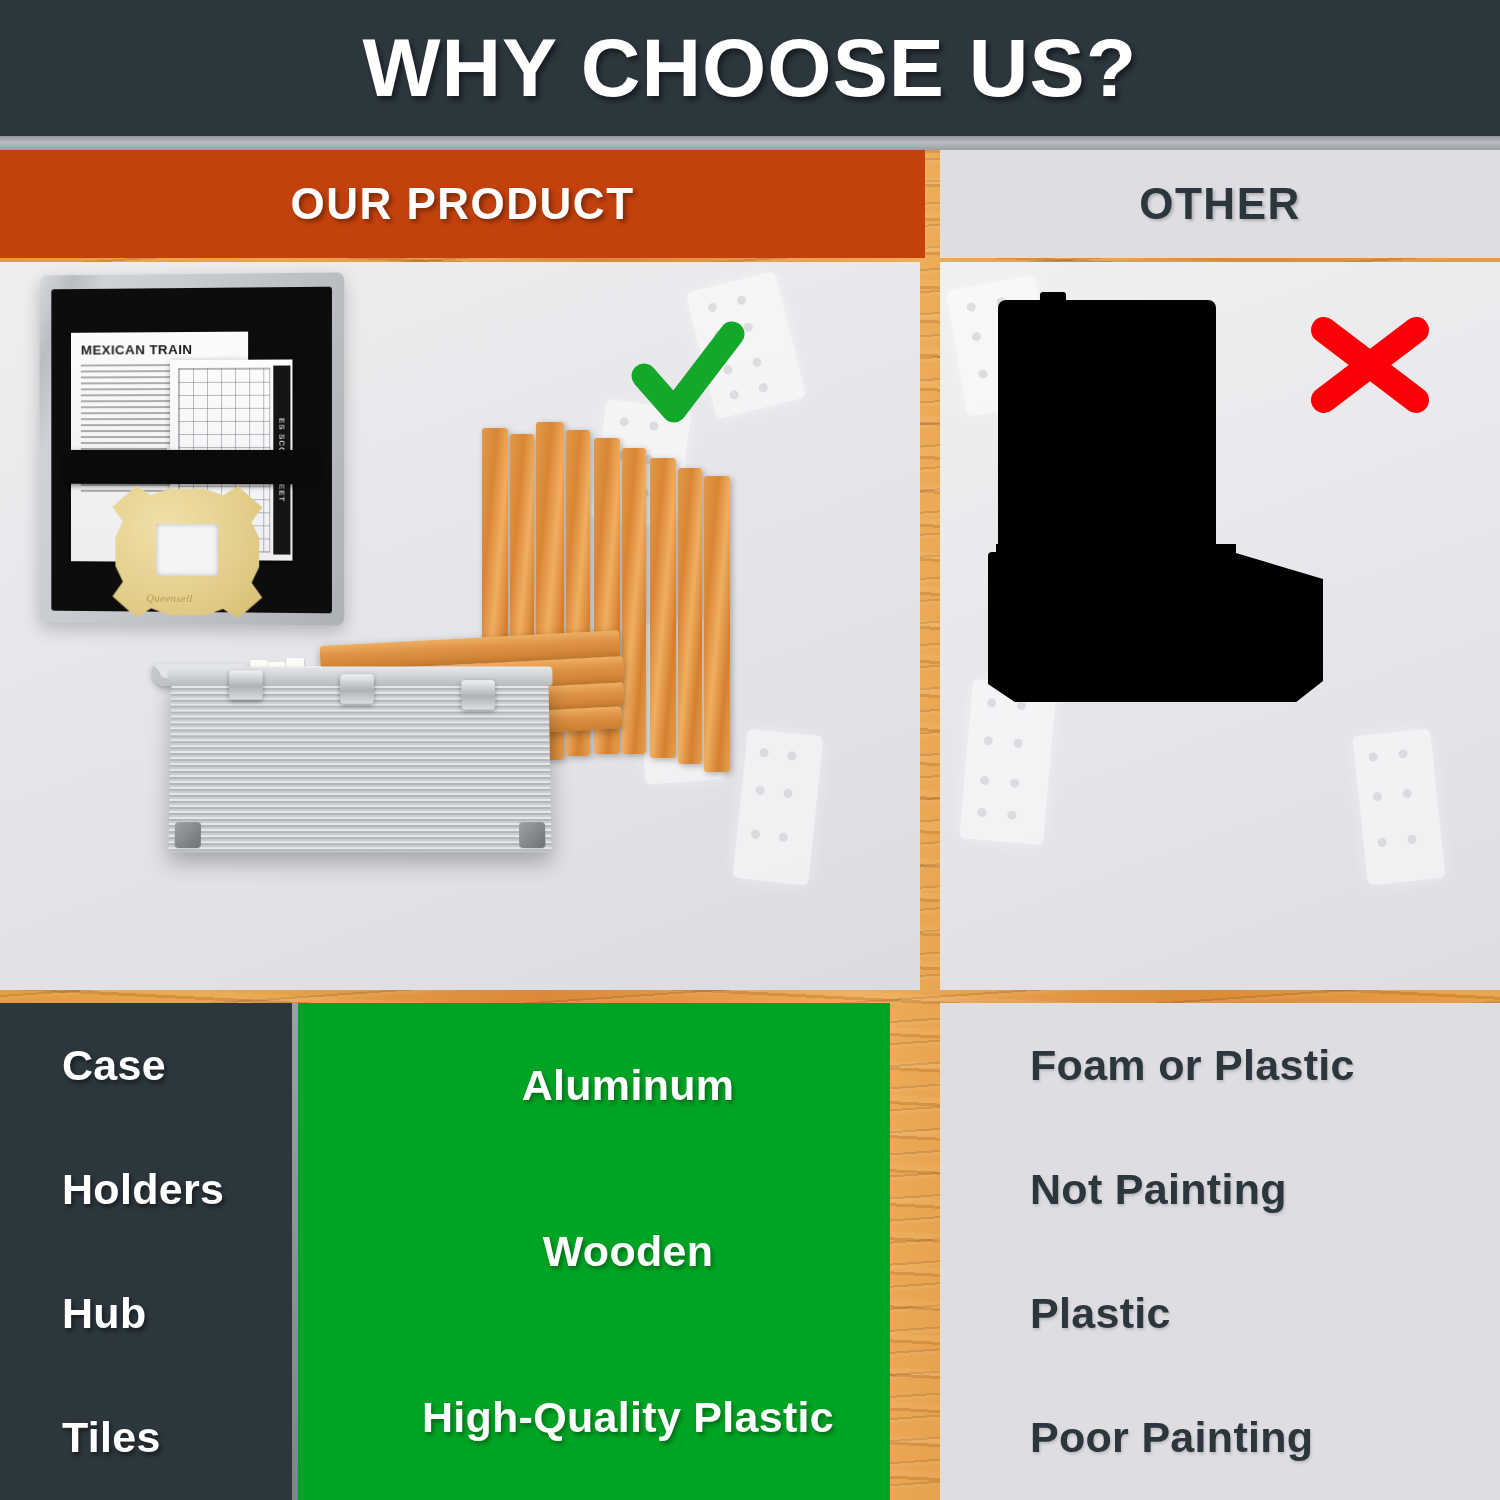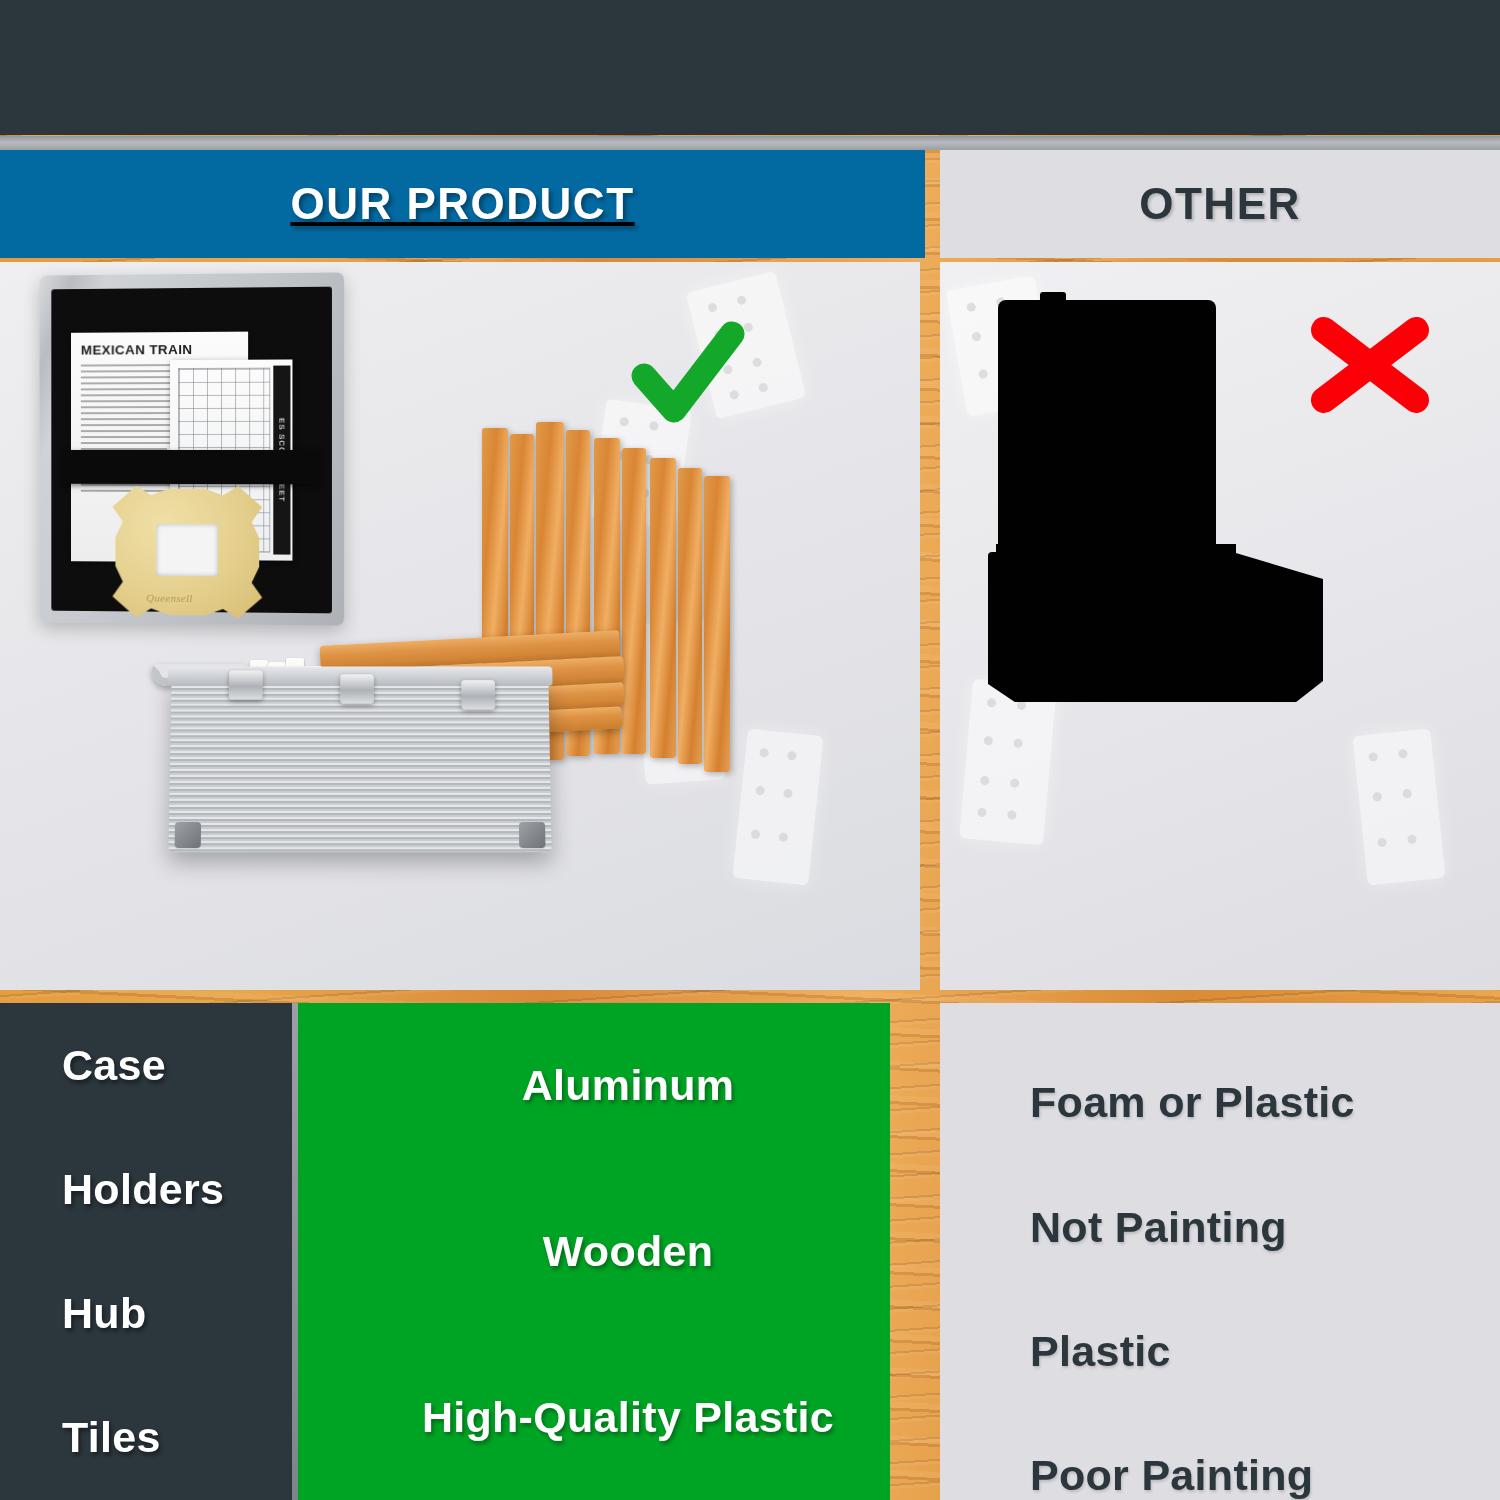--- a/index.html
+++ b/index.html
@@ -72,22 +72,21 @@
 
   
   .colhead {
     position: absolute;
     top: 150px; height: 108px;
     z-index: 14;
     display: flex; align-items: center; justify-content: center;
   }
   .colhead.ours {
     left: 0; width: 925px;
-    background: #0369a1;
-    text-decoration: underline;
+    background: #c2410c;
   }
   .colhead.other {
     left: 940px; width: 560px;
     background: #dedde2;
   }
   .colhead-label {
     font-family: "Liberation Sans Narrow", "Liberation Sans", sans-serif;
     font-weight: bold;
     font-size: 44px;
     letter-spacing: 1.5px;
@@ -315,21 +314,21 @@
   }
 
   .row-stack { position: absolute; inset: 0; display: flex; flex-direction: column; }
   .cell {
     flex: 1;
     display: flex; align-items: center;
     padding-left: 62px;
     white-space: nowrap;
   }
   .tbl-ours .cell   { padding-left: 68px; justify-content: center; }
-  .tbl-other .cell  { padding-left: 90px; align-items: flex-end; }
+  .tbl-other .cell  { padding-left: 90px; }
 
   .cell-text {
     font-family: "Liberation Sans Narrow","Liberation Sans",sans-serif;
     font-weight: bold;
     font-size: 43px;
     letter-spacing: 0.3px;
   }
   .tbl-labels .cell-text { color:#ffffff; text-shadow: 2px 3px 4px rgba(0,0,0,0.45); }
   .tbl-ours   .cell-text { color:#ffffff; text-shadow: 2px 3px 4px rgba(0,0,0,0.35); }
   .tbl-other  .cell-text { color:#2b363d; text-shadow: 1px 2px 3px rgba(0,0,0,0.16); }
@@ -342,20 +341,23 @@
     z-index: 15;
   }
 </style>
 </head>
 <body>
 
 <div id="page">
 
   <div class="wood-backdrop"></div>
 
+  <div class="header">
+    <div class="header-title">WHY CHOOSE US?</div>
+  </div>
   <div class="silver-strip"></div>
 
   <div class="colhead ours">
     <div class="colhead-label">OUR PRODUCT</div>
   </div>
   <div class="colhead other">
     <div class="colhead-label">OTHER</div>
   </div>
 
   <div class="imgrow imgpanel-ours">

